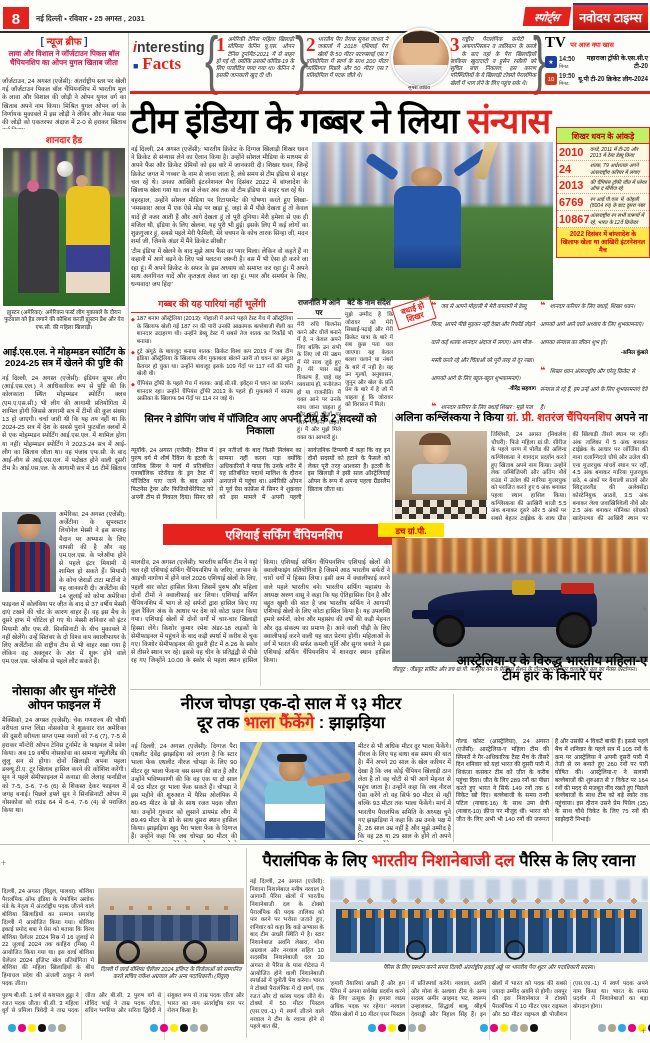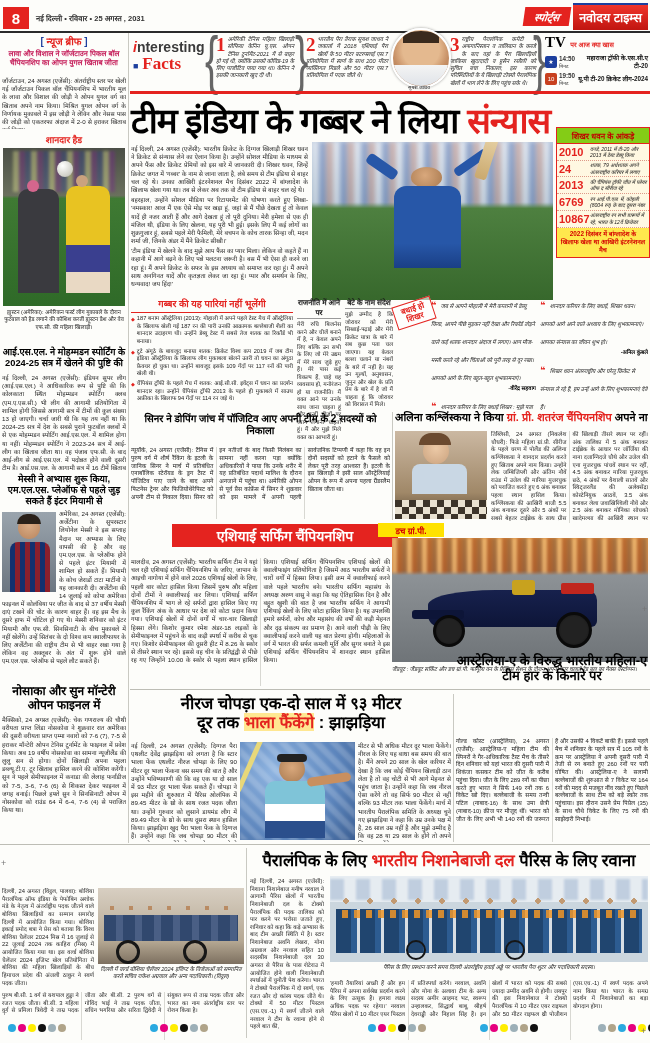--- a/index.html
+++ b/index.html
@@ -38,39 +38,39 @@
   
   .tv-big{font-family:"Liberation Serif",serif;font-size:15px;font-weight:bold;color:#000;}
   .tv-sub{font-size:6.5px;font-weight:bold;color:#e4231f;}
   .tv-time{font-size:6.3px;font-weight:bold;color:#333;}
   .tv-prog{font-size:6.3px;font-weight:bold;color:#111;text-align:right;line-height:1.2;}
   .tv-icon{width:12px;height:12px;display:flex;align-items:center;justify-content:center;color:#fff;font-size:6px;border-radius:2px;}
   
   .main-hl{font-size:35px;font-weight:900;letter-spacing:-1px;white-space:nowrap;color:#000;}
   
   .stats{background:#fff8e2;border:1px solid #e4231f;}
-  .stats-title{background:#84cc16;color:#c00000;font-weight:bold;font-size:8px;text-align:center;padding:2px 0;border-bottom:1px solid #e4231f;}
+  .stats-title{background:#bef264;color:#c00000;font-weight:bold;font-size:8px;text-align:center;padding:2px 0;border-bottom:1px solid #e4231f;}
   .stat-row{display:flex;align-items:center;border-bottom:1px dotted #d98;padding:1.5px 2px;}
   .stat-num{color:#e4231f;font-weight:bold;font-size:11px;width:31px;flex:none;}
   .stat-txt{font-size:5.1px;line-height:1.25;font-style:italic;}
   .stats-footer{background:#ffe84d;color:#d40000;font-weight:bold;font-size:6.4px;text-align:center;padding:2px 3px;line-height:1.3;}
   
   .box-title-red{font-size:9.5px;font-weight:bold;color:#e4231f;text-align:center;border-bottom:1px solid #e4231f;padding-bottom:1.5px;}
   .bullet-row{display:flex;gap:2px;margin-top:2.5px;}
   .bullet-icon{color:#e4231f;font-size:5px;flex:none;line-height:1.6;}
   .col-title{font-size:7.3px;font-weight:bold;text-align:center;border-bottom:1px solid #999;padding-bottom:1px;}
   
   .stamp{border:1.5px solid #e4231f;color:#e4231f;font-weight:bold;font-size:8px;text-align:center;
          transform:rotate(-18deg);padding:2px 3px;line-height:1.15;background:rgba(255,255,255,.6);}
   .quote{margin-bottom:3px;}
   .qmark{color:#e4231f;font-size:9px;font-weight:bold;line-height:0.8;}
   .qtxt{font-size:5.5px;line-height:1.3;font-style:italic;text-align:justify;color:#222;}
   .qauthor{font-size:5.6px;font-weight:bold;text-align:right;color:#000;}
   
-  .banner-red{background:#e4231f;color:#fff;font-weight:bold;font-size:14px;text-align:center;padding:2px 0;margin-left:9px;}
+  .banner-red{background:#e4231f;color:#fff;font-weight:bold;font-size:12px;text-align:center;padding:2px 8px;}
   .label-yellow{background:#ffe200;color:#d40000;font-weight:bold;font-size:8.5px;text-align:center;padding:1.5px 2px;}
   
   .ph{position:absolute;overflow:hidden;}
   .dots{position:absolute;display:flex;gap:2px;}
   .dot{width:8px;height:8px;border-radius:50%;}
   .crop{position:absolute;color:#777;font-size:9px;}
   .heads-row{position:absolute;background-repeat:repeat-x;}
 </style>
 </head>
 <body>
@@ -100,21 +100,20 @@
     <div class="abs" style="left:12%;top:26%;width:34%;height:66%;background:#3a3a3f;border-radius:10px 10px 0 0;"></div>
     <div class="abs" style="left:20%;top:20%;width:12px;height:12px;border-radius:50%;background:#d4668d;"></div>
     <div class="abs" style="left:52%;top:24%;width:36%;height:68%;background:linear-gradient(180deg,#e8c javascript,#e8c322 0 55%,#3a3f8f 55% 80%,#e9d9c4 80%);background:linear-gradient(180deg,#e8c322 0 55%,#3a3f8f 55% 80%,#e9d9c4 80%);border-radius:10px 10px 0 0;"></div>
     <div class="abs" style="left:60%;top:17%;width:12px;height:12px;border-radius:50%;background:#caa27e;"></div>
   </div>
   <div class="abs caption" style="left:3px;top:309px;width:122px;">ह्यूस्टन (अमेरिका): अमेरिकन फर्स्ट लीग मुकाबले के दौरान फुटबाल को हैड लगाने की कोशिश करतीं ह्यूस्टन डैश और वेव एफ.सी. की महिला खिलाड़ी।</div>
 
   <div class="abs mini-hl" style="left:2px;top:347px;width:124px;font-size:9.3px;">आई.एस.एल. ने मोहम्मडन स्पोर्टिंग के 2024-25 सत्र में खेलने की पुष्टि की</div>
   <div class="abs body-txt" style="left:2px;top:374px;width:124px;height:96px;overflow:hidden;">नई दिल्ली, 24 अगस्त (एजेंसी): इंडियन सुपर लीग (आई.एस.एल.) ने आधिकारिक रूप से पुष्टि की कि कोलकाता स्थित मोहम्मडन स्पोर्टिंग क्लब (एम.ए.एस.सी.) भी लीग की आगामी प्रतियोगिता में शामिल होगी जिससे आगामी सत्र में टीमों की कुल संख्या 13 हो जाएगी। चर्चा जारी थी कि यह तय नहीं था कि 2024-25 सत्र में देश के सबसे पुराने फुटबॉल क्लबों में से एक मोहम्मडन स्पोर्टिंग आई.एस.एल. में शामिल होगा या नहीं। मोहम्मडन स्पोर्टिंग ने 2023-24 सत्र में आई-लीग का खिताब जीता था। वह पंजाब एफ.सी. के बाद आई-लीग से आई.एस.एल. में पदोन्नत होने वाली दूसरी टीम है। आई.एस.एल. के आगामी सत्र में 16 टीमें खिताब के लिए चुनौती पेश करेंगी जिनमें बेंगलुरु एफ.सी., चेन्नईयिन एफ.सी., हैदराबाद एफ.सी., जमशेदपुर एफ.सी., केरल ब्लास्टर्स एफ.सी., मुंबई सिटी एफ.सी., नॉर्थईस्ट यूनाइटेड एफ.सी., ओडिशा एफ.सी., पंजाब एफ.सी. के अलावा 100 साल से अधिक की विरासत वाले कोलकाता के तीनों प्रतिष्ठित क्लब मोहन बागान सुपर जायंट्स, ईस्ट बंगाल एफ.सी. और मोहम्मडन स्पोर्टिंग शामिल हैं।</div>
 
-  <div class="abs mini-hl" style="left:2px;top:474px;width:124px;font-size:9.3px;">मेस्सी ने अभ्यास शुरू किया, एम.एल.एस. प्लेऑफ से पहले जुड़ सकते हैं इंटर मियामी से</div>
   <div class="abs" style="left:2px;top:510px;width:124px;height:170px;overflow:hidden;">
     <div class="ph" style="position:relative;float:left;width:54px;height:80px;margin:2px 3px 1px 0;background:linear-gradient(180deg,#9aa4ad,#6c7680);">
       <div class="abs" style="left:30%;top:6%;width:22px;height:22px;border-radius:50%;background:radial-gradient(circle at 50% 40%,#d9ab84,#b9855e);"></div>
       <div class="abs" style="left:28%;top:2%;width:24px;height:10px;border-radius:10px 10px 0 0;background:#2a2119;"></div>
       <div class="abs" style="left:14%;top:38%;width:40px;height:50px;background:repeating-linear-gradient(90deg,#14306e 0 5px,#8c1f2c 5px 10px);border-radius:8px 8px 0 0;"></div>
     </div>
     <div class="body-txt">अमेरिका, 24 अगस्त (एजेंसी): अर्जेंटीना के सुपरस्टार लियोनेल मेस्सी ने इस सप्ताह मैदान पर अभ्यास के लिए वापसी की है और वह एम.एल.एस. के प्लेऑफ होने से पहले इंटर मियामी में शामिल हो सकते हैं। मियामी के कोच जेरार्डो टाटा मार्टीनो ने यह जानकारी दी। अर्जेंटीना की 14 जुलाई को कोपा अमेरिका फाइनल में कोलंबिया पर जीत के बाद से 37 वर्षीय मेस्सी दाएं टखने की चोट के कारण बाहर हैं। वह इस मैच के दूसरे हाफ में चोटिल हो गए थे। मेस्सी शनिवार को इंटर मियामी और एफ.सी. सिनसिनाटी के बीच मुकाबले में नहीं खेलेंगे। उन्हें सितंबर के दो विश्व कप क्वालीफायर के लिए अर्जेंटीना की राष्ट्रीय टीम से भी बाहर रखा गया है लेकिन वह अक्तूबर के अंत में शुरू होने वाले एम.एल.एस. प्लेऑफ से पहले लौट सकते हैं।</div>
   </div>
 
   <div class="abs mini-hl" style="left:2px;top:684px;width:124px;font-size:12px;">नोसाका और सुन मॉन्टेरी ओपन फाइनल में</div>

